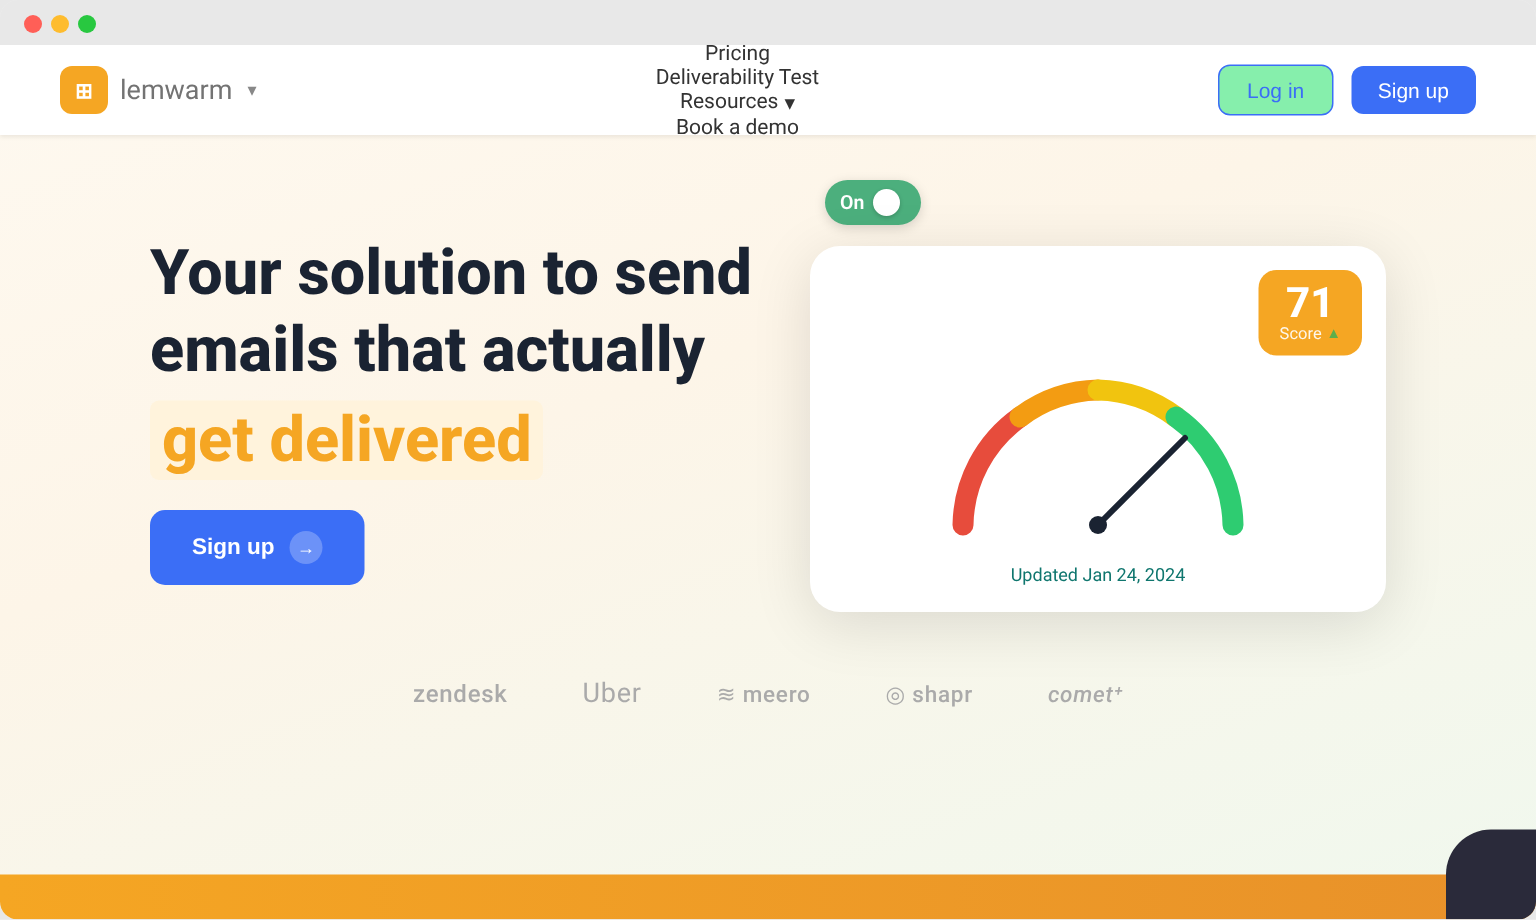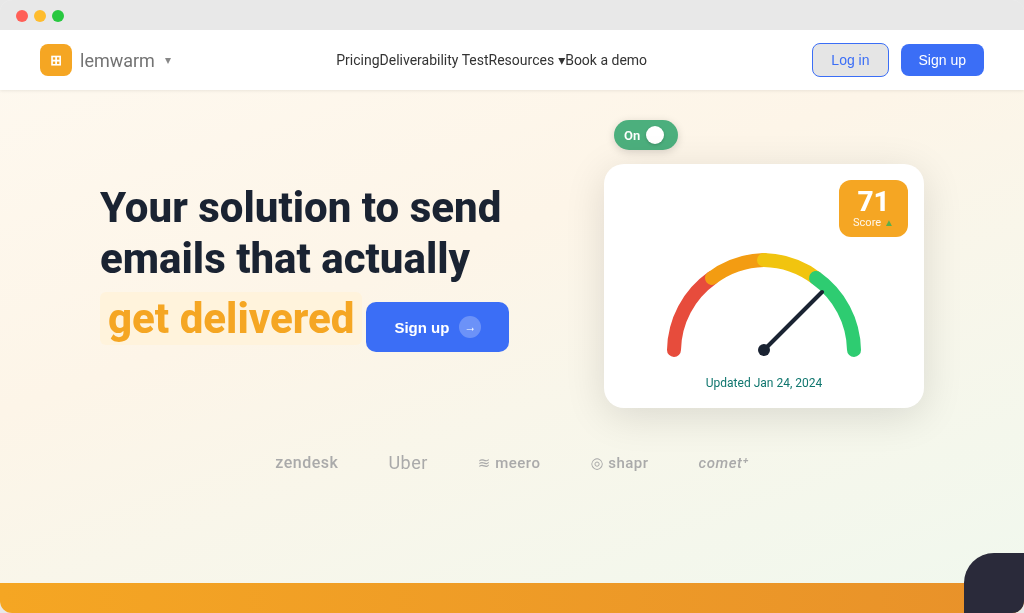--- a/index.html
+++ b/index.html
@@ -91,20 +91,21 @@
 
     .logo-chevron {
       color: #888;
       font-size: 12px;
       margin-left: 2px;
     }
 
     .nav-links {
       display: flex;
       align-items: center;
+      flex-direction: column;
     }
 
     .nav-link {
       font-size: 14px;
       color: #333;
       text-decoration: none;
       cursor: pointer;
     }
 
     .nav-link-resources {
@@ -115,21 +116,21 @@
 
     .nav-actions {
       display: flex;
       align-items: center;
       gap: 12px;
     }
 
     .btn-login {
       border: 1px solid #3b6ef6;
       color: #3b6ef6;
-      background: #e5e5e5;
+      background: #86efac;
       padding: 8px 18px;
       border-radius: 8px;
       font-size: 14px;
       cursor: pointer;
     }
 
     .btn-signup-nav {
       background: #3b6ef6;
       color: white;
       border: none;
@@ -201,21 +202,21 @@
       height: 22px;
       display: flex;
       align-items: center;
       justify-content: center;
       font-size: 12px;
     }
 
     
     .hero-right {
       flex-shrink: 0;
-      width: 320px;
+      width: 384px;
     }
 
     .dashboard-card {
       background: white;
       border-radius: 20px;
       padding: 36px 24px 18px;
       box-shadow: 0 8px 40px rgba(0,0,0,0.12);
       position: relative;
     }
 

